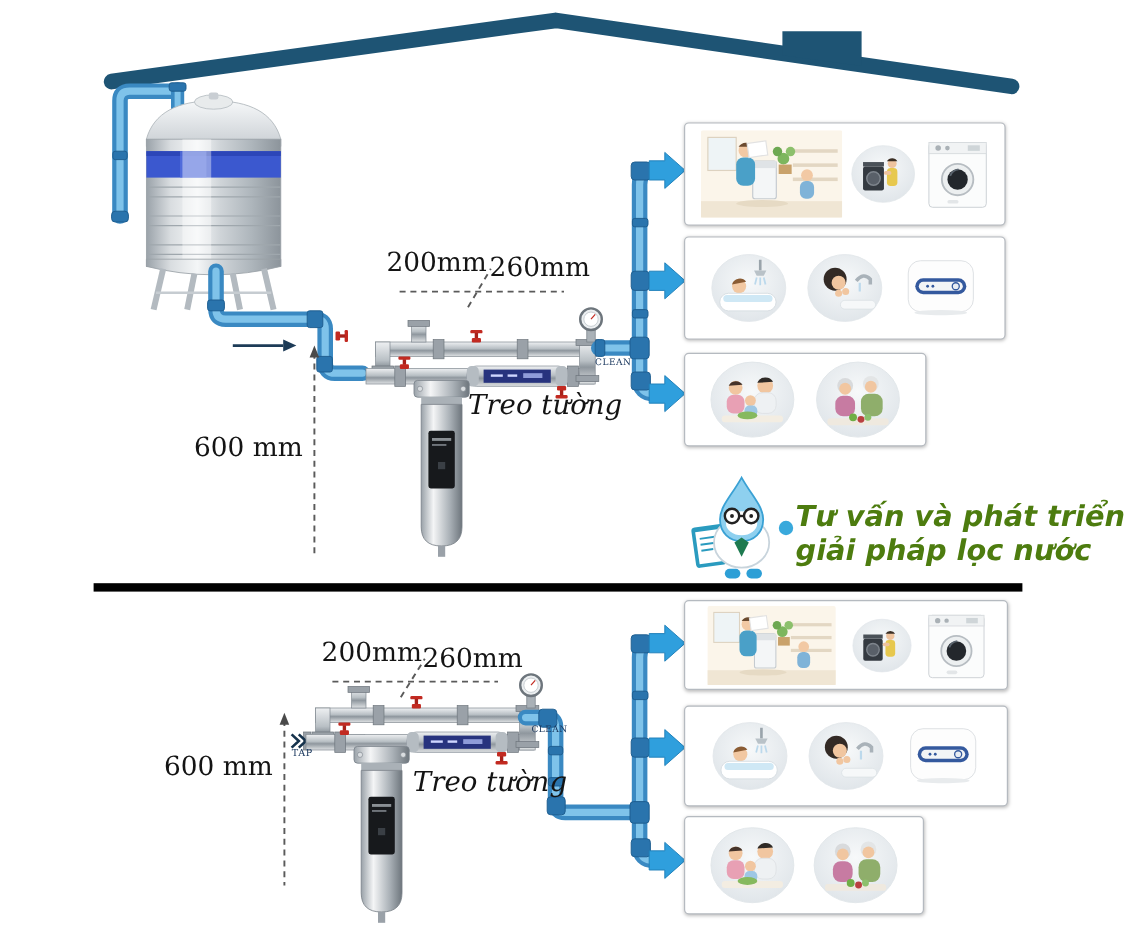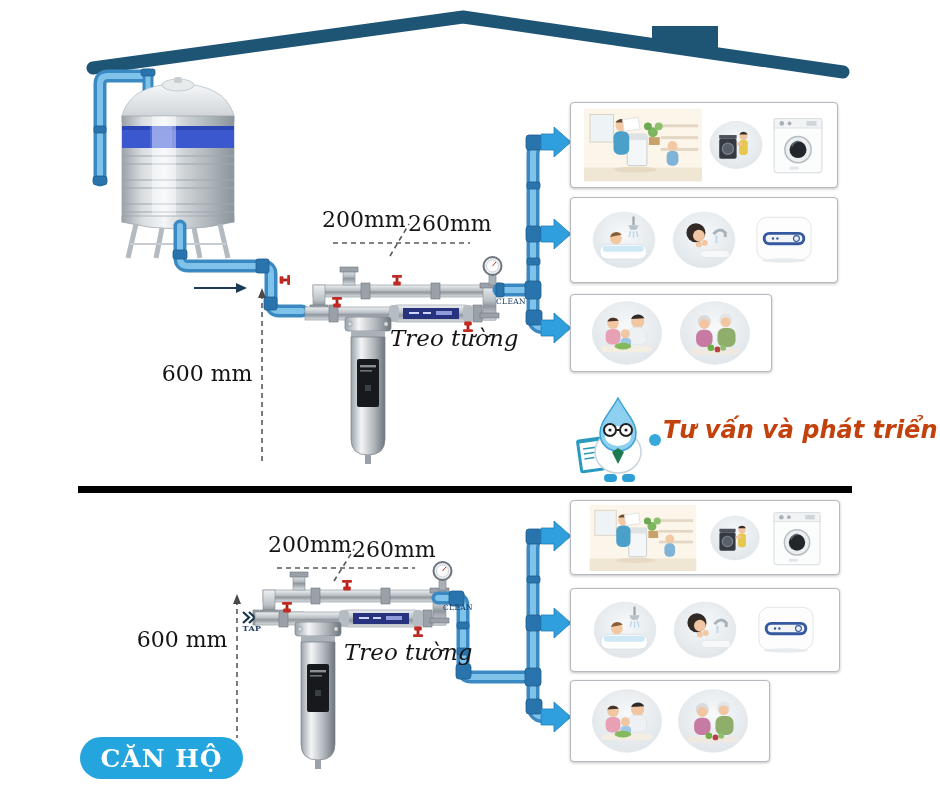--- a/index.html
+++ b/index.html
@@ -12,26 +12,26 @@
   .fit{fill:#2a74ad;stroke:#1d5d8f;stroke-width:.8}
   .dash{stroke:#5a5a5a;stroke-width:1.6;stroke-dasharray:5 4;fill:none}
   .dimarrow{fill:#4a4a4a}
   .arrow{fill:#2f9fdd;stroke:#1f7fb9;stroke-width:.8}
   .steel{fill:url(#pg);stroke:#848c93;stroke-width:.6}
   .coupling{fill:#9aa1a8;stroke:#6f777e;stroke-width:.6}
   .lbl{position:absolute;z-index:3;color:#141414;text-align:center;white-space:nowrap;}
   .dim{font-size:22px;}
   .mount{font-size:23px;font-style:italic;}
   .tiny-navy{font-size:7.5px;font-weight:normal;color:#1d3a60;letter-spacing:.4px;}
-  .tap{font-size:8px;font-weight:bold;color:#1d3a60;letter-spacing:.5px;}
+  .tap{font-size:8px;font-weight:normal;color:#1d3a60;letter-spacing:.5px;}
   .badge{position:absolute;z-index:3;width:163px;height:42px;border-radius:21px;background:#24a5dd;
          color:#ffffff;font-weight:bold;font-size:25px;letter-spacing:1px;display:flex;
          align-items:center;justify-content:center;}
   .mascot-text{position:absolute;z-index:3;font-family:"DejaVu Sans",sans-serif;
-               font-style:italic;font-weight:bold;font-size:24px;color:#c2410c;white-space:nowrap;}
+               font-style:italic;font-weight:bold;font-size:24px;color:#4d7c0f;white-space:nowrap;}
   .divider{position:absolute;z-index:3;left:78px;top:486px;width:774px;height:7px;background:#000000;}
   .panel{position:absolute;z-index:2;background:#ffffff;border:1px solid #b5bac0;border-radius:4px;
          box-shadow:0 1px 3px rgba(0,0,0,.25);display:flex;align-items:center;
          justify-content:space-evenly;padding:3px 6px;box-sizing:border-box;}
   .panel svg{display:block;flex:0 0 auto;}
 </style>
 </head>
 <body>
 
 <div id="stage">
@@ -442,24 +442,24 @@
       </svg>
 </div>
 
 <div class="lbl dim" style="left:322px;top:207px;width:76px">200mm</div>
 <div class="lbl dim" style="left:408px;top:211px;width:76px">260mm</div>
 <div class="lbl dim" style="left:158px;top:361px;width:98px">600 mm</div>
 <div class="lbl mount" style="left:390px;top:325px;width:112px">Treo tường</div>
 <div class="lbl tiny-navy" style="left:491px;top:297px;width:40px">CLEAN</div>
 
 <div class="mascot-text" style="left:663px;top:416px">Tư vấn và phát triển</div>
+<div class="mascot-text" style="left:663px;top:445px">giải pháp lọc nước</div>
 
 <div class="divider"></div>
 
 <div class="lbl dim" style="left:268px;top:532px;width:76px">200mm</div>
 <div class="lbl dim" style="left:352px;top:537px;width:76px">260mm</div>
 <div class="lbl dim" style="left:133px;top:627px;width:98px">600 mm</div>
 <div class="lbl mount" style="left:344px;top:639px;width:112px">Treo tường</div>
 <div class="lbl tap" style="left:238px;top:623px;width:28px">TAP</div>
 <div class="lbl tiny-navy" style="left:438px;top:603px;width:40px">CLEAN</div>
-<div class="badge" style="left:80px;top:737px">CĂN HỘ</div>
 
 </div>
 
 </body></html>

